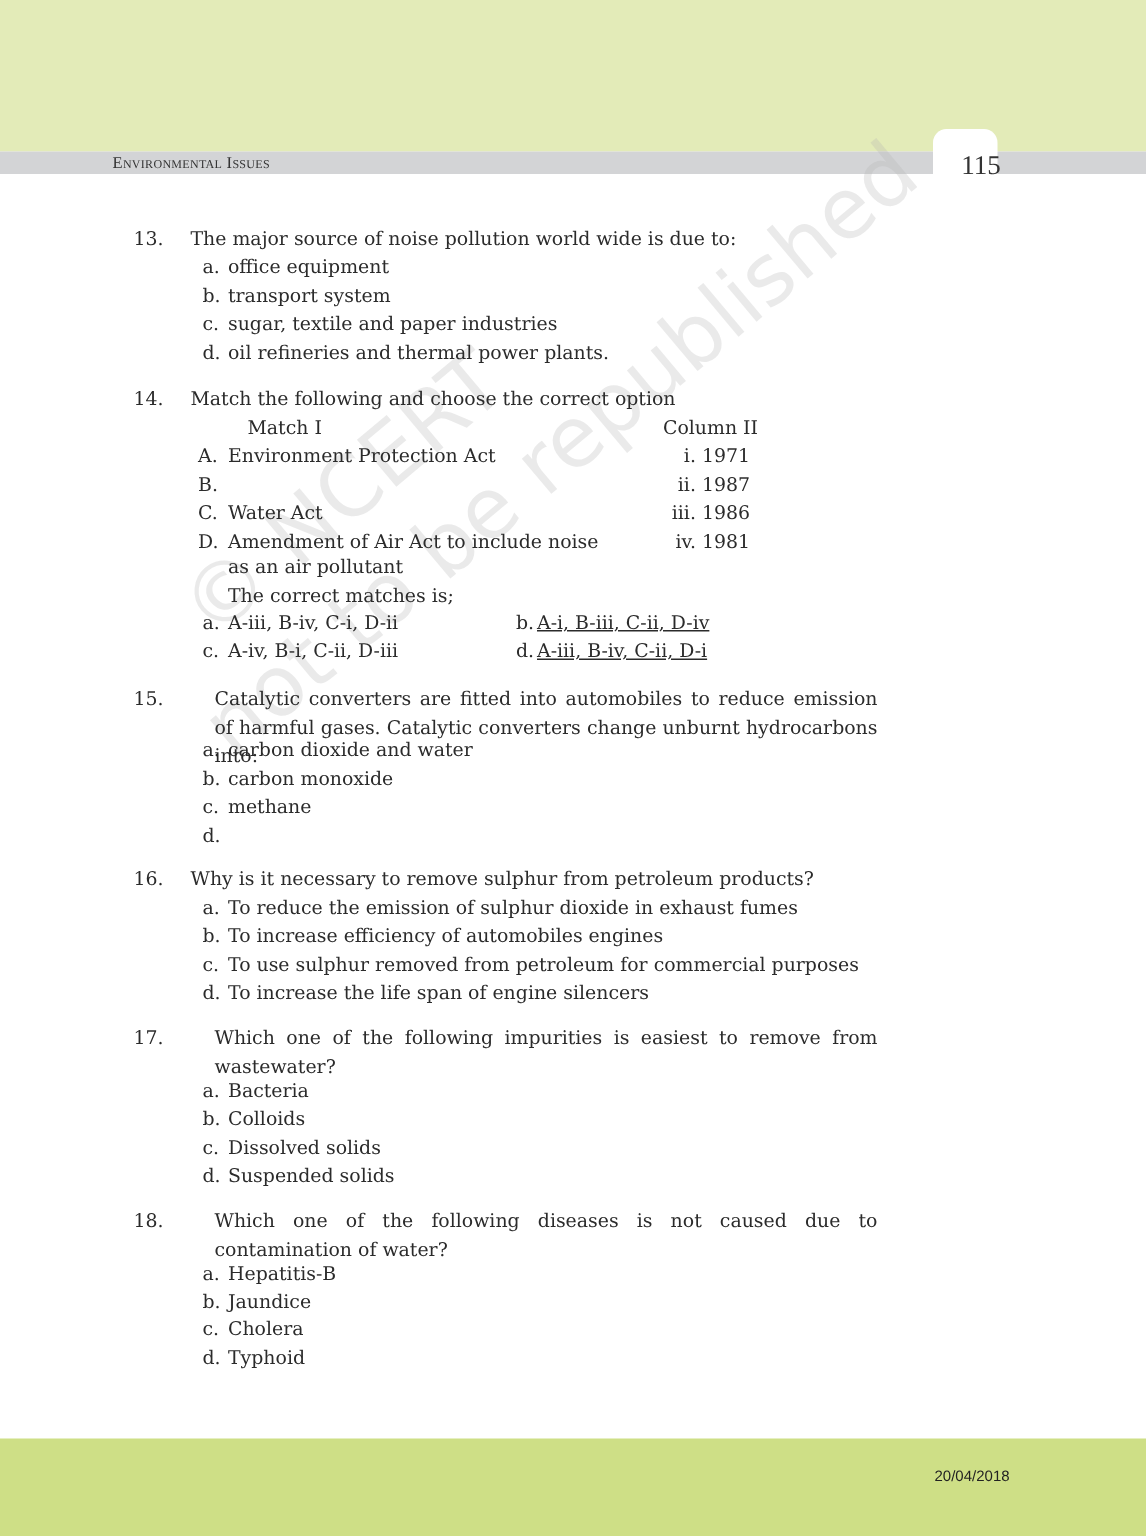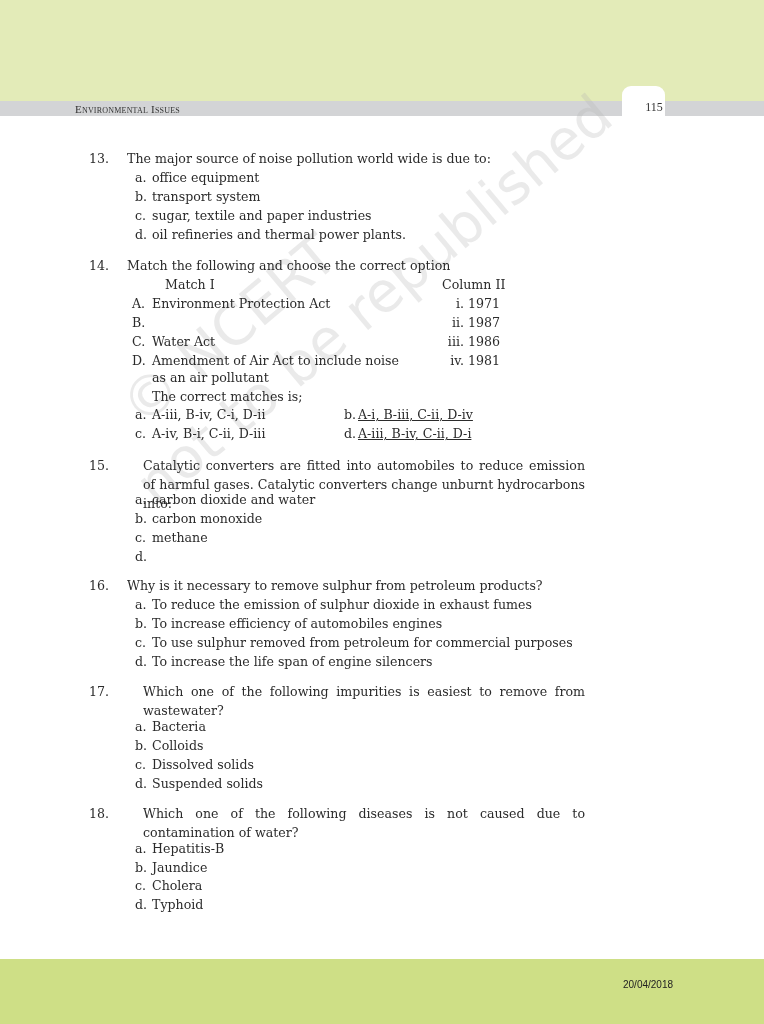--- a/index.html
+++ b/index.html
@@ -15,21 +15,21 @@
     position: absolute; left: 75px; top: 101px; height: 15px; line-height: 16px;
     font-family: "Liberation Serif", serif; font-size: 11px; color: #333;
     font-variant: small-caps; letter-spacing: 0.2px;
   }
   .page-tab {
     position: absolute; left: 622px; top: 86px; width: 43px; height: 32px;
     background: #ffffff; border-radius: 9px 9px 0 0;
   }
   .page-number {
     position: absolute; left: 622px; top: 100px; width: 64px; text-align: center;
-    font-family: "Liberation Serif", serif; font-size: 12px; color: #333;
+    font-family: "Liberation Serif", serif; font-size: 18px; color: #333;
   }
   .content { position: absolute; left: 0; top: 0; width: 764px; }
   .q { position: absolute; left: 0; width: 764px; font-size: 12.6px; line-height: 18.8px; }
   .qnum { position: absolute; left: 89px; }
   .qtext { position: absolute; left: 127px; width: 442px; text-align: justify; }
   .qtext.spaced { text-align: justify; text-align-last: left; margin-left: 16px; }
   .opt { position: absolute; left: 0; width: 764px; height: 19px; }
   .opt-letter { position: absolute; left: 135px; }
   .opt-text { position: absolute; left: 152px; white-space: nowrap; }
   .col-head { position: absolute; white-space: nowrap; }

